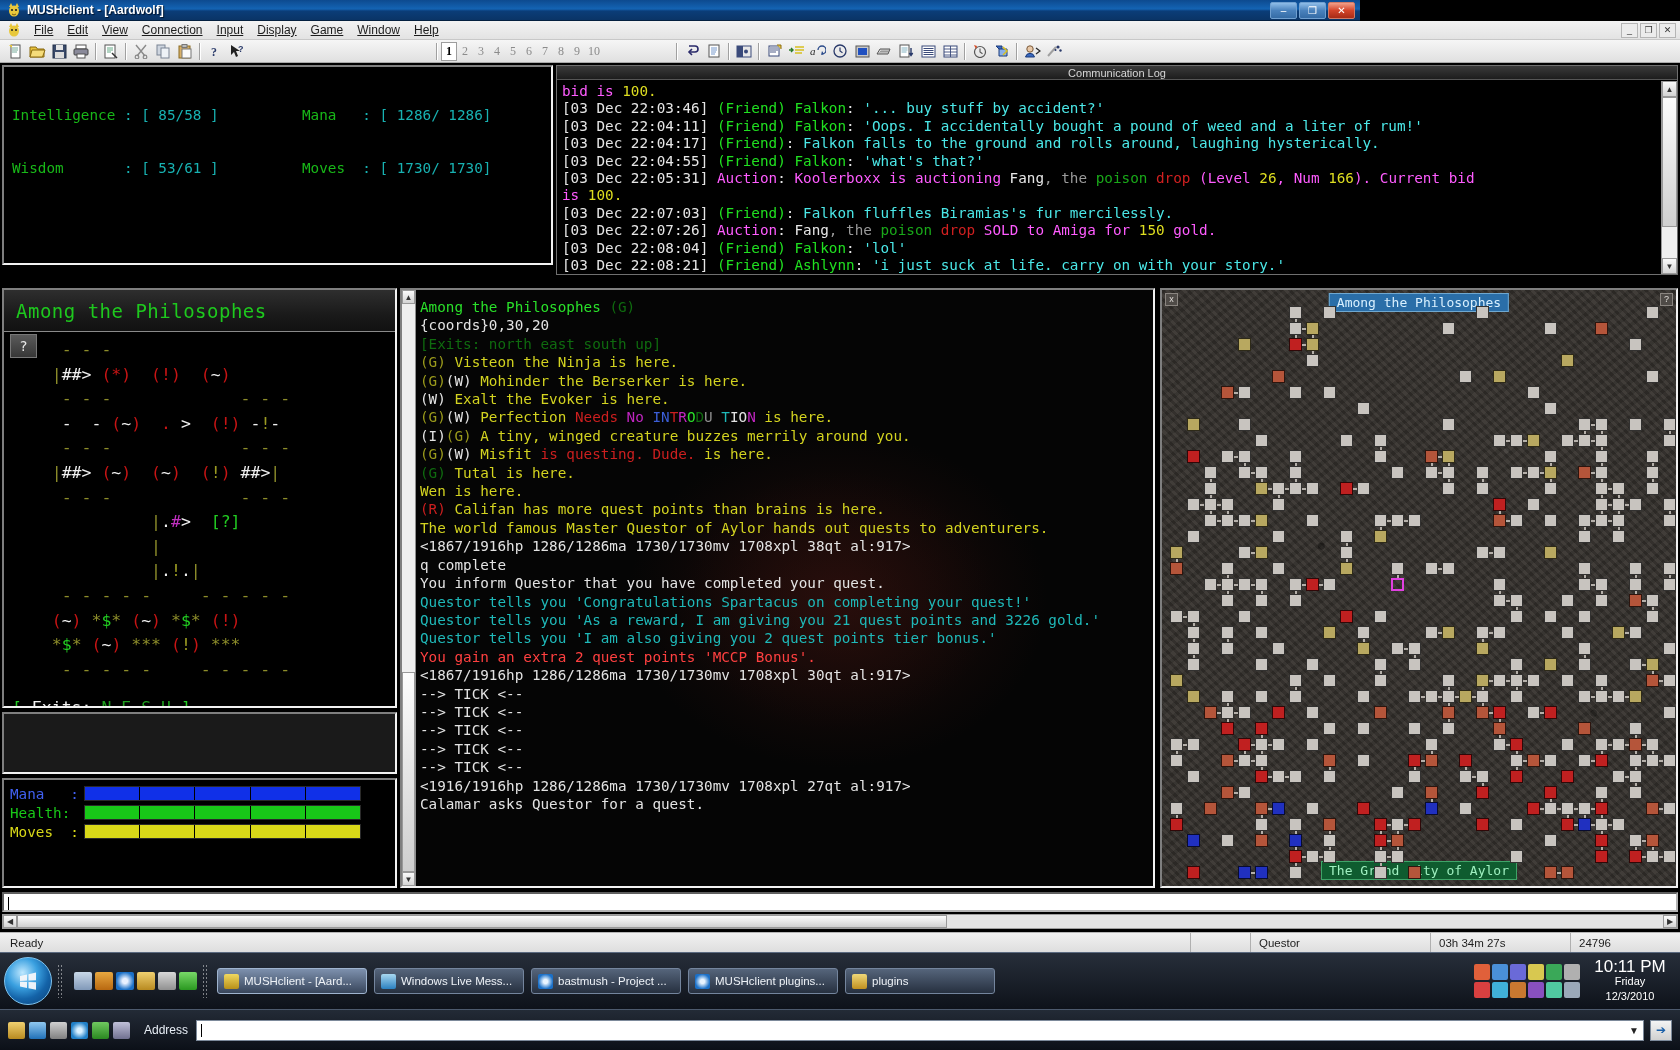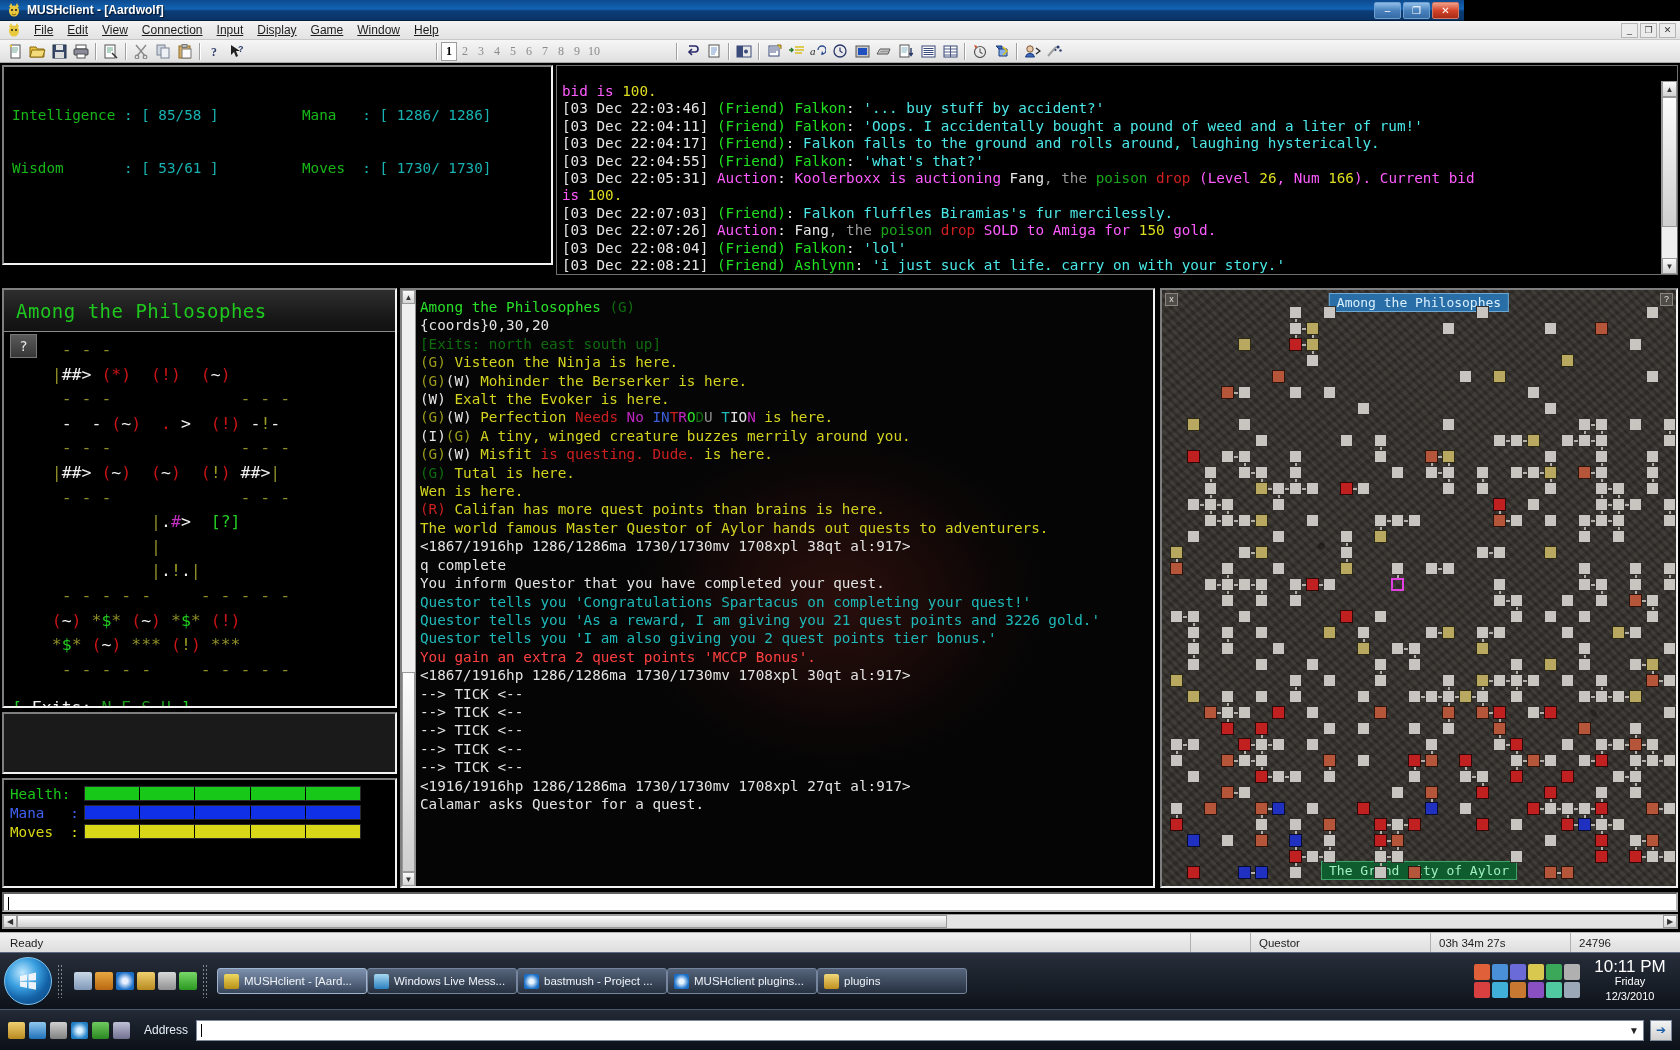--- a/index.html
+++ b/index.html
@@ -5,21 +5,21 @@
   * { box-sizing: border-box; margin: 0; padding: 0; }
   html, body {
     width: 1680px; height: 1050px; overflow: hidden;
     font-family: "Liberation Sans", sans-serif;
     background: #000;
   }
   .app { position: relative; width: 1680px; height: 1050px; background: #000; }
 
   
   .titlebar {
-    position: absolute; left: 0; top: 0; width: 1464px; height: 21px;
+    position: absolute; left: 0; top: 0; width: 1360px; height: 21px;
     background: linear-gradient(180deg,#0d4a8f 0%, #1464b4 45%, #0b3d78 55%, #0a3466 100%);
     display: flex; align-items: center; padding: 0 2px;
     border-bottom: 1px solid #04203f;
   }
   .titlebar .tb-icon { width: 18px; height: 16px; margin: 0 4px 0 3px; position: relative; }
   .titlebar .tb-text {
     color: #ffffff; font-size: 12px; font-weight: bold;
     text-shadow: 1px 1px 1px #00132a; white-space: nowrap;
   }
   .tb-buttons { margin-left: auto; display: flex; gap: 2px; padding-right: 3px; }
@@ -289,21 +289,21 @@
     width: 48px; height: 48px; border-radius: 50%; margin-left: 4px;
     background: radial-gradient(circle at 38% 32%, #bfe8ff 0%, #3aa0e0 35%, #1463a8 62%, #0a3f75 100%);
     border: 1px solid #7fc4ef; position: relative; flex: none;
   }
   .orb-flag { position:absolute; left:50%; top:50%; transform: translate(-50%,-50%); width: 22px; height: 22px; }
   .qlaunch { display:flex; align-items:center; gap: 3px; margin-left: 6px; }
   .ql-ic { width: 18px; height: 18px; border-radius: 2px; }
   .tb-grip { width: 6px; height: 34px; margin: 0 5px;
     background-image: radial-gradient(circle, rgba(255,255,255,0.45) 0.8px, transparent 1px);
     background-size: 3px 4px; }
-  .task-btns { display: flex; align-items: center; gap: 0; margin-left: 4px; }
+  .task-btns { display: flex; align-items: center; gap: 7px; margin-left: 4px; }
   .task-btn {
     height: 26px; min-width: 150px; max-width: 152px;
     background: linear-gradient(180deg, rgba(95,112,136,0.85), rgba(40,50,66,0.92));
     border: 1px solid #74859d; border-radius: 3px;
     display: flex; align-items: center; gap: 5px; padding: 0 6px;
     color: #eef2f7; font-size: 11.5px; overflow: hidden; white-space: nowrap;
   }
   .task-btn.active { background: linear-gradient(180deg, rgba(130,150,180,0.95), rgba(58,72,94,0.95)); border-color:#9fb4cf; }
   .tbi { width: 15px; height: 15px; flex: none; border-radius: 2px; }
   .tray {
@@ -592,20 +592,21 @@
       
       
       
       
       
       
     </div>
   </div>
 
   <div class="comm-pane">
+    <div class="comm-title">Communication Log</div>
     <div class="comm-body">
       <div class="mono" id="comm-lines"><div><span class="cl-br-mag">bid is </span><span class="cl-yellow">100.</span></div><div><span class="cl-white">[03 Dec 22:03:46] </span><span class="cl-br-green">(Friend) </span><span class="cl-br-green">Falkon</span><span class="cl-white">: </span><span class="cl-br-cyan">'... buy stuff by accident?'</span></div><div><span class="cl-white">[03 Dec 22:04:11] </span><span class="cl-br-green">(Friend) </span><span class="cl-br-green">Falkon</span><span class="cl-white">: </span><span class="cl-br-cyan">'Oops. I accidentally bought a pound of weed and a liter of rum!'</span></div><div><span class="cl-white">[03 Dec 22:04:17] </span><span class="cl-br-green">(Friend)</span><span class="cl-white">: </span><span class="cl-br-cyan">Falkon falls to the ground and rolls around, laughing hysterically.</span></div><div><span class="cl-white">[03 Dec 22:04:55] </span><span class="cl-br-green">(Friend) </span><span class="cl-br-green">Falkon</span><span class="cl-white">: </span><span class="cl-br-cyan">'what's that?'</span></div><div><span class="cl-white">[03 Dec 22:05:31] </span><span class="cl-br-mag">Auction</span><span class="cl-white">: </span><span class="cl-br-mag">Koolerboxx is auctioning </span><span class="cl-white">Fang</span><span class="cl-grey">, the </span><span class="cl-green">poison</span><span class="cl-white"> </span><span class="cl-red">drop</span><span class="cl-br-mag"> (</span><span class="cl-br-mag">Level </span><span class="cl-yellow">26</span><span class="cl-br-mag">, </span><span class="cl-br-mag">Num </span><span class="cl-yellow">166</span><span class="cl-br-mag">). </span><span class="cl-br-mag">Current bid</span></div><div><span class="cl-br-mag">is </span><span class="cl-yellow">100.</span></div><div><span class="cl-white">[03 Dec 22:07:03] </span><span class="cl-br-green">(Friend)</span><span class="cl-white">: </span><span class="cl-br-cyan">Falkon fluffles Biramias's fur mercilessly.</span></div><div><span class="cl-white">[03 Dec 22:07:26] </span><span class="cl-br-mag">Auction</span><span class="cl-white">: </span><span class="cl-white">Fang</span><span class="cl-grey">, the </span><span class="cl-green">poison</span><span class="cl-white"> </span><span class="cl-red">drop</span><span class="cl-white"> </span><span class="cl-br-mag">SOLD</span><span class="cl-br-mag"> to </span><span class="cl-br-mag">Amiga</span><span class="cl-br-mag"> for </span><span class="cl-yellow">150</span><span class="cl-br-mag"> gold.</span></div><div><span class="cl-white">[03 Dec 22:08:04] </span><span class="cl-br-green">(Friend) </span><span class="cl-br-green">Falkon</span><span class="cl-white">: </span><span class="cl-br-cyan">'lol'</span></div><div><span class="cl-white">[03 Dec 22:08:21] </span><span class="cl-br-green">(Friend) </span><span class="cl-br-green">Ashlynn</span><span class="cl-white">: </span><span class="cl-br-cyan">'i just suck at life. carry on with your story.'</span></div></div>
     </div>
     <div class="scroll-v">
       <div class="sc-arrow">▲</div>
       <div class="sc-track">
           <div class="sc-thumb"></div>
         </div>
       <div class="sc-arrow">▼</div>
     </div>
@@ -620,36 +621,36 @@
     <div style="height:14px"></div>
     <div class="exits-line"><span class="e-br">[ </span><span class="e-wht">Exits:</span><span class="e-gr"> </span><span class="e-gr">N E S U</span><span class="e-br"> ]</span></div>
 
   </div>
 
   <div class="blank-pane"></div>
 
   <div class="gauge-pane">
     <div id="gauges">
         <div class="gauge-row">
-          <div class="gauge-label" style="color: rgb(24, 200, 24);">Health:</div>
+          <div class="gauge-label" style="color: rgb(64, 96, 240);">Mana   :</div>
           <div class="gauge-track">
-            <div class="gauge-fill" style="width: 100%; background: linear-gradient(rgb(24, 200, 24), rgb(24, 200, 24));"></div>
+            <div class="gauge-fill" style="width: 100%; background: linear-gradient(rgb(16, 48, 232), rgb(16, 48, 232));"></div>
             <div class="gauge-ticks">
               <i></i>
               <i></i>
               <i></i>
               <i></i>
               <i></i>
             </div>
           </div>
         </div>
         <div class="gauge-row">
-          <div class="gauge-label" style="color: rgb(64, 96, 240);">Mana   :</div>
+          <div class="gauge-label" style="color: rgb(24, 200, 24);">Health:</div>
           <div class="gauge-track">
-            <div class="gauge-fill" style="width: 100%; background: linear-gradient(rgb(16, 48, 232), rgb(16, 48, 232));"></div>
+            <div class="gauge-fill" style="width: 100%; background: linear-gradient(rgb(24, 200, 24), rgb(24, 200, 24));"></div>
             <div class="gauge-ticks">
               <i></i>
               <i></i>
               <i></i>
               <i></i>
               <i></i>
             </div>
           </div>
         </div>
         <div class="gauge-row">

